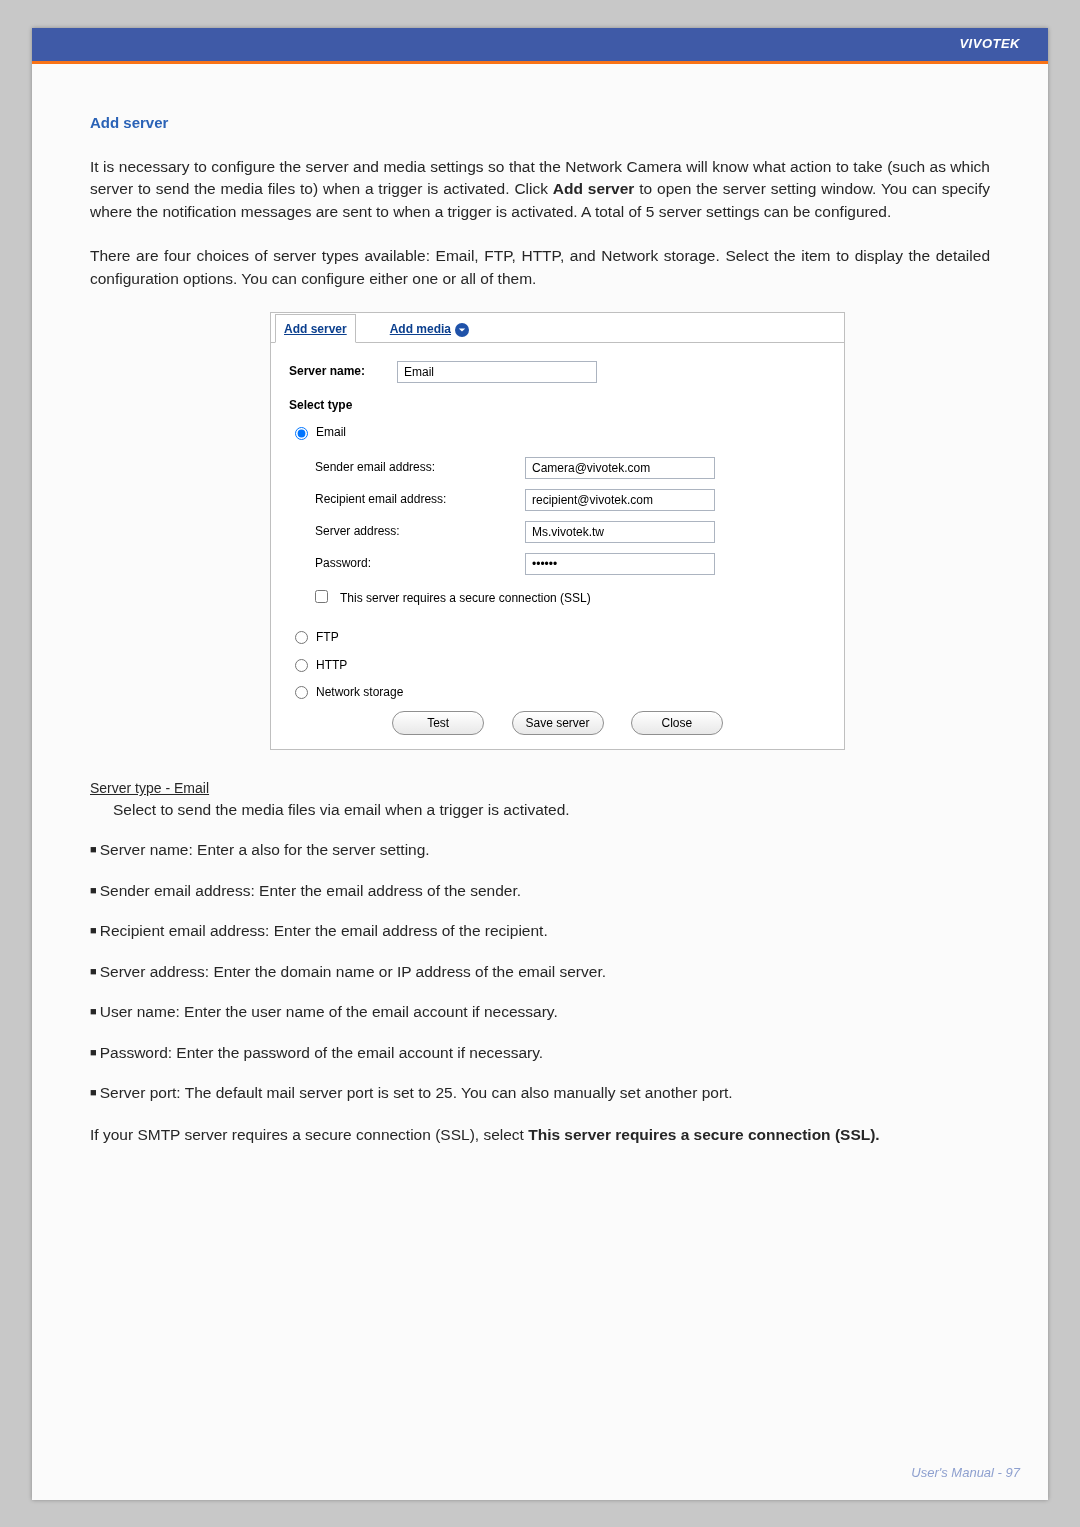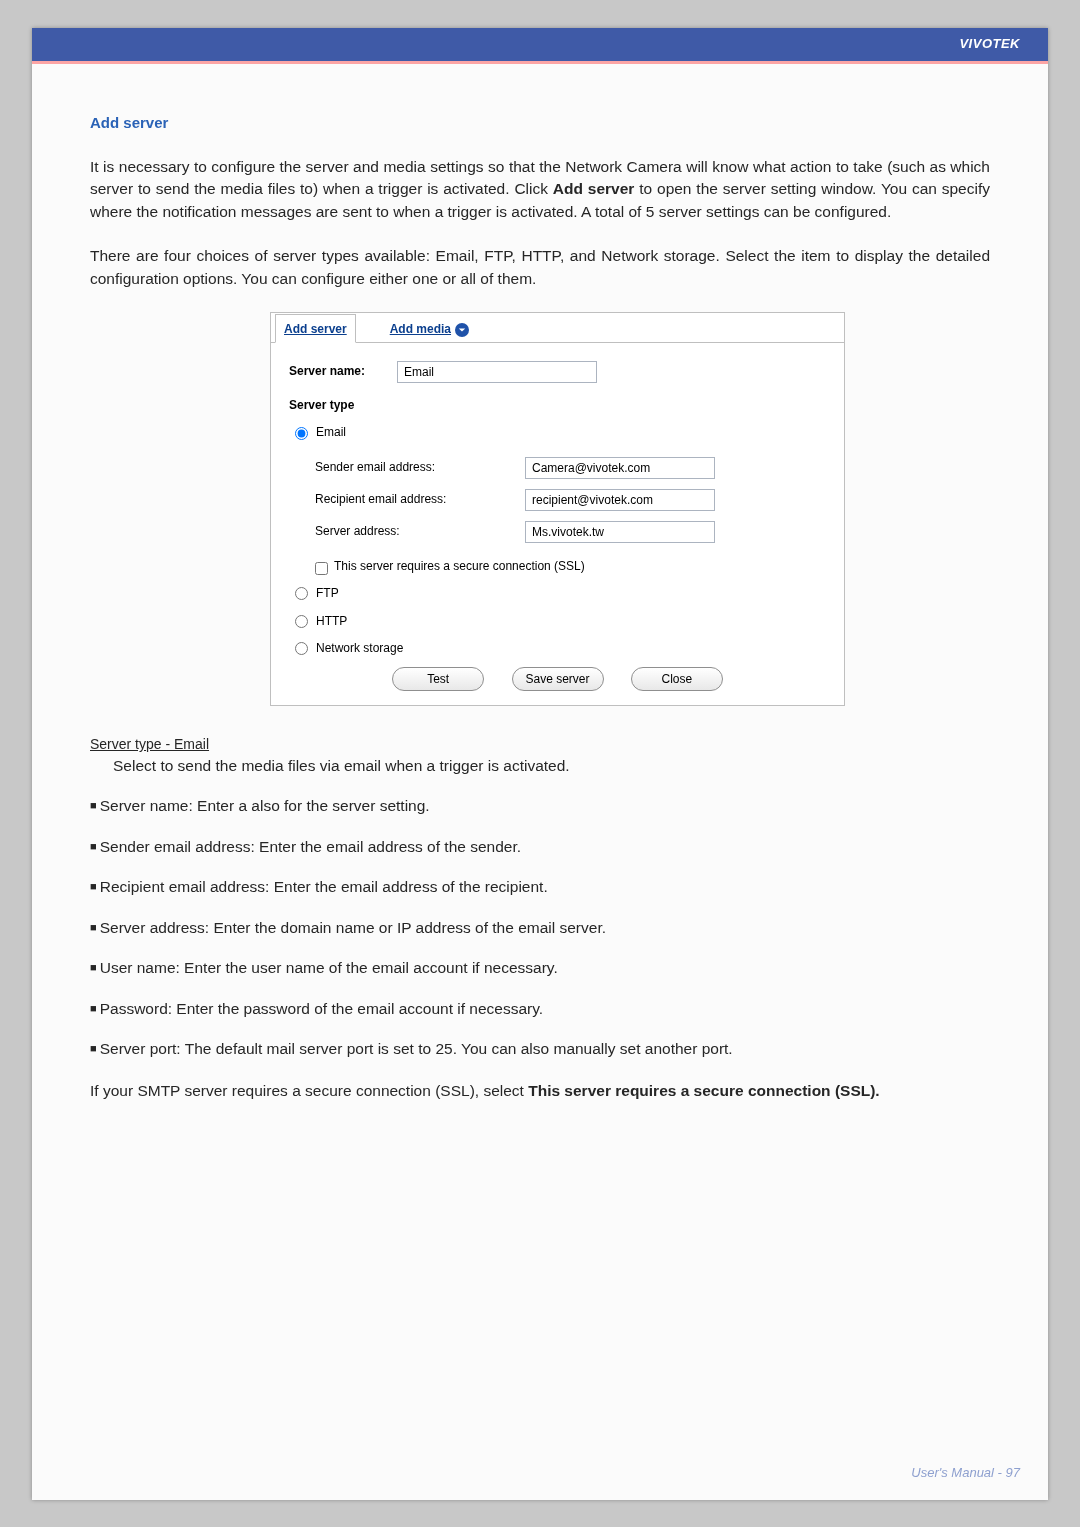--- a/index.html
+++ b/index.html
@@ -14,21 +14,21 @@
     position: absolute;
     left: 32px;
     top: 28px;
     width: 1016px;
     height: 1472px;
     background: #fbfbfb;
     box-shadow: 0 0 4px rgba(0,0,0,0.3);
   }
   .header-bar {
     background: #3f5aa7;
-    border-bottom: 3px solid #fca5a5;
+    border-bottom: 3px solid #f97316;
     height: 36px;
   }
   .header-brand {
     position: absolute;
     right: 28px;
     top: 8px;
     color: #fff;
     font-weight: bold;
     font-style: italic;
     font-size: 13px;
@@ -110,21 +110,21 @@
     font-size: 12px;
     padding: 5px 8px 5px 0;
     vertical-align: middle;
   }
   .inner-table td.ilbl { width: 210px; text-align: left; }
   .inner-table input[type=text], .inner-table input[type=password] {
     width: 190px; height: 22px; border: 1px solid #acb4c0;
     padding: 2px 6px; font-family: Arial; font-size: 12px;
   }
   .inner-table input.port { width: 70px; }
-  .ssl-line { margin: 2px 0 10px 30px; display: flex; align-items: flex-end; gap: 6px; font-size: 12px; }
+  .ssl-line { margin: 2px 0 22px 30px; display: flex; align-items: flex-start; gap: 12px; font-size: 12px; }
 
   .button-row { text-align: center; margin-top: 8px; }
   .button-row button {
     font-family: Arial; font-size: 12px;
     min-width: 92px; height: 24px;
     background: linear-gradient(#fff, #e8e8e8);
     border: 1px solid #8f8f8f; border-radius: 12px;
     margin: 0 12px; cursor: pointer;
   }
 
@@ -190,40 +190,44 @@
               </svg>
           </span>
         </span>
       </div>
 
       <div class="field-row">
         <span class="lbl">Server name:</span>
         <input type="text" class="server-name" value="Email" style="">
       </div>
 
-      <div class="group-title">Server type</div>
+      <div class="group-title">Select type</div>
 
       <div class="radio-line">
         <input type="radio" name="stype" checked="" style="">
         <span>Email</span>
       </div>
 
       <table class="inner-table">
         <tbody>
             <tr>
           <td class="ilbl">Sender email address:</td>
           <td><input type="text" value="Camera@vivotek.com" style=""></td>
         </tr>
         <tr>
           <td class="ilbl">Recipient email address:</td>
           <td><input type="text" value="recipient@vivotek.com" style=""></td>
         </tr>
         <tr>
           <td class="ilbl">Server address:</td>
           <td><input type="text" value="Ms.vivotek.tw" style=""></td>
+        </tr>
+        <tr>
+          <td class="ilbl">Password:</td>
+          <td><input type="password" value="••••••" style=""></td>
         </tr>
       </tbody>
         </table>
 
       <div class="ssl-line">
         <input type="checkbox" style="">
         <span>This server requires a secure connection (SSL)</span>
       </div>
 
       <div class="radio-line">

